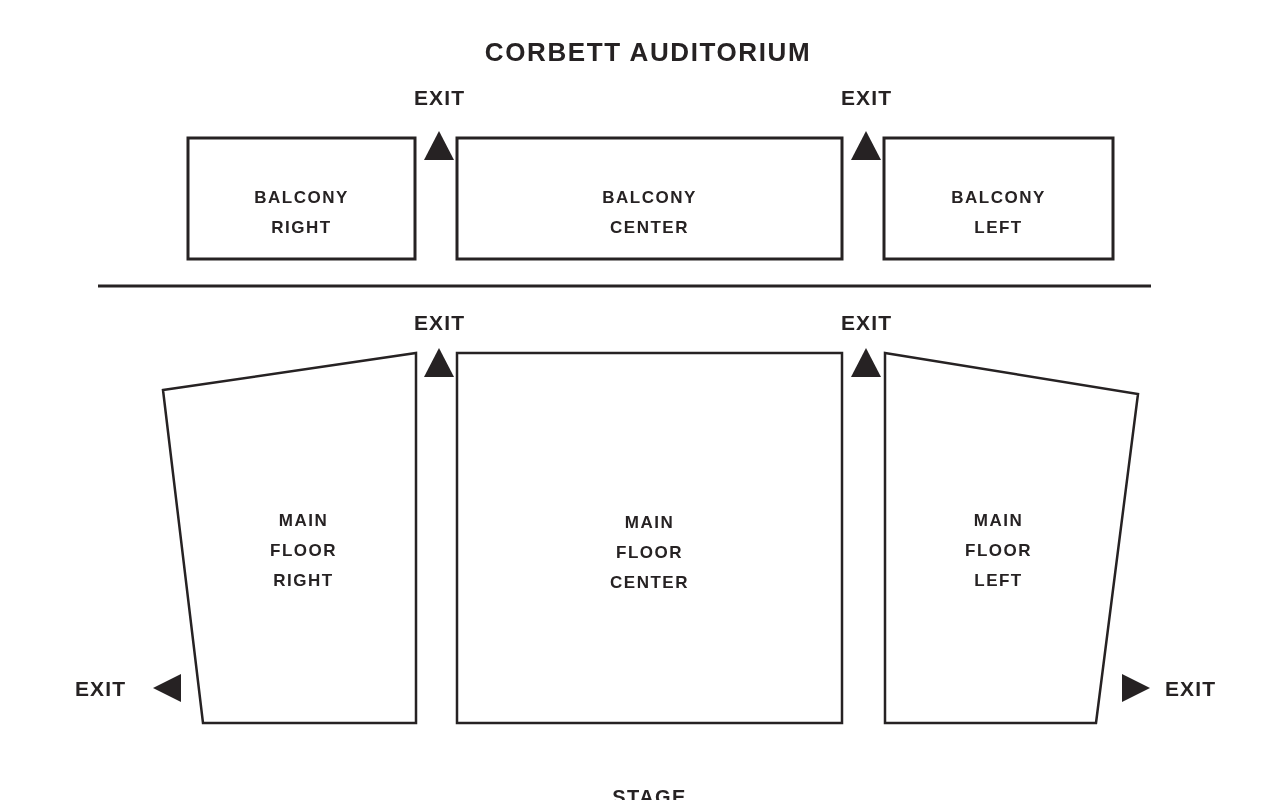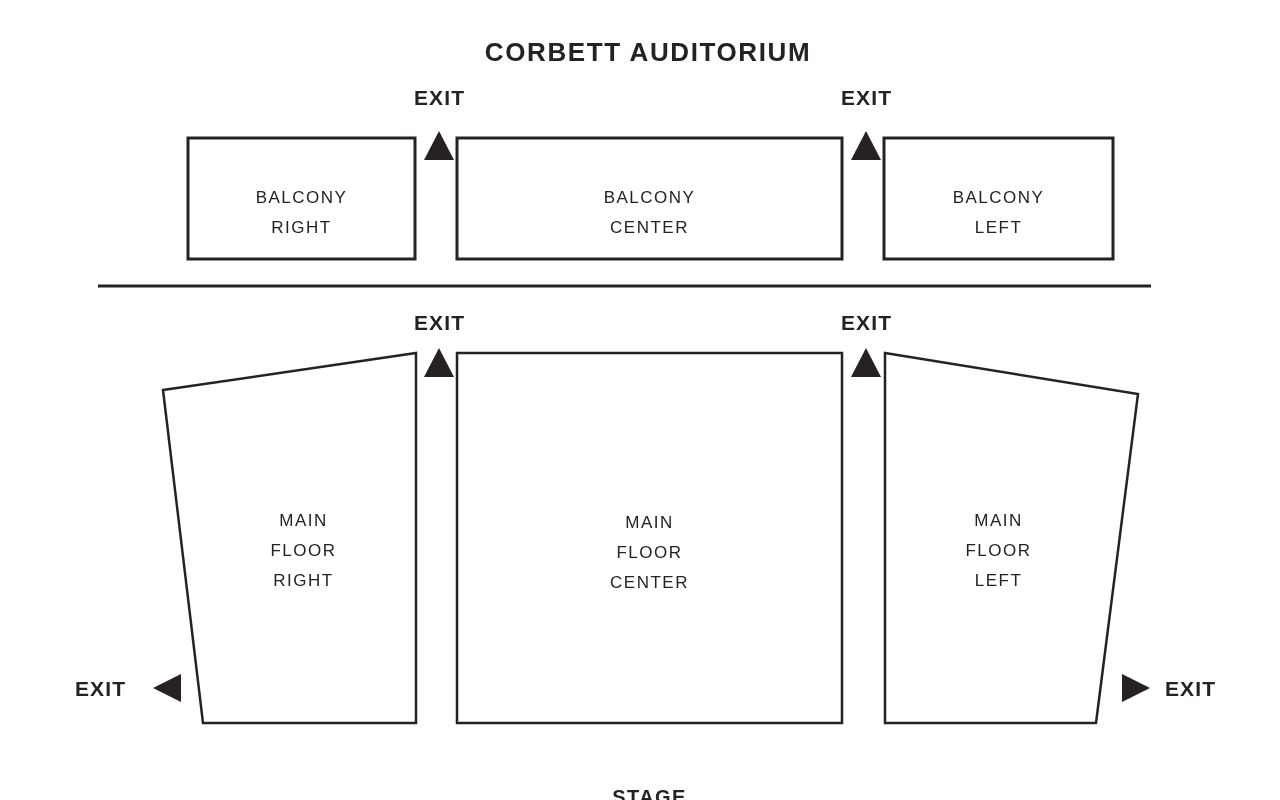--- a/index.html
+++ b/index.html
@@ -39,21 +39,21 @@
     font-size: 26px;
     font-weight: bold;
     letter-spacing: 1.6px;
     color: #262223;
     white-space: nowrap;
   }
   .section-label {
     position: absolute;
     text-align: center;
     font-size: 17px;
-    font-weight: normal;
+    font-weight: bold;
     letter-spacing: 1.5px;
     line-height: 30px;
     color: #262223;
     white-space: pre-line;
   }
   .exit-label {
     position: absolute;
     font-size: 21px;
     font-weight: bold;
     letter-spacing: 1.1px;

